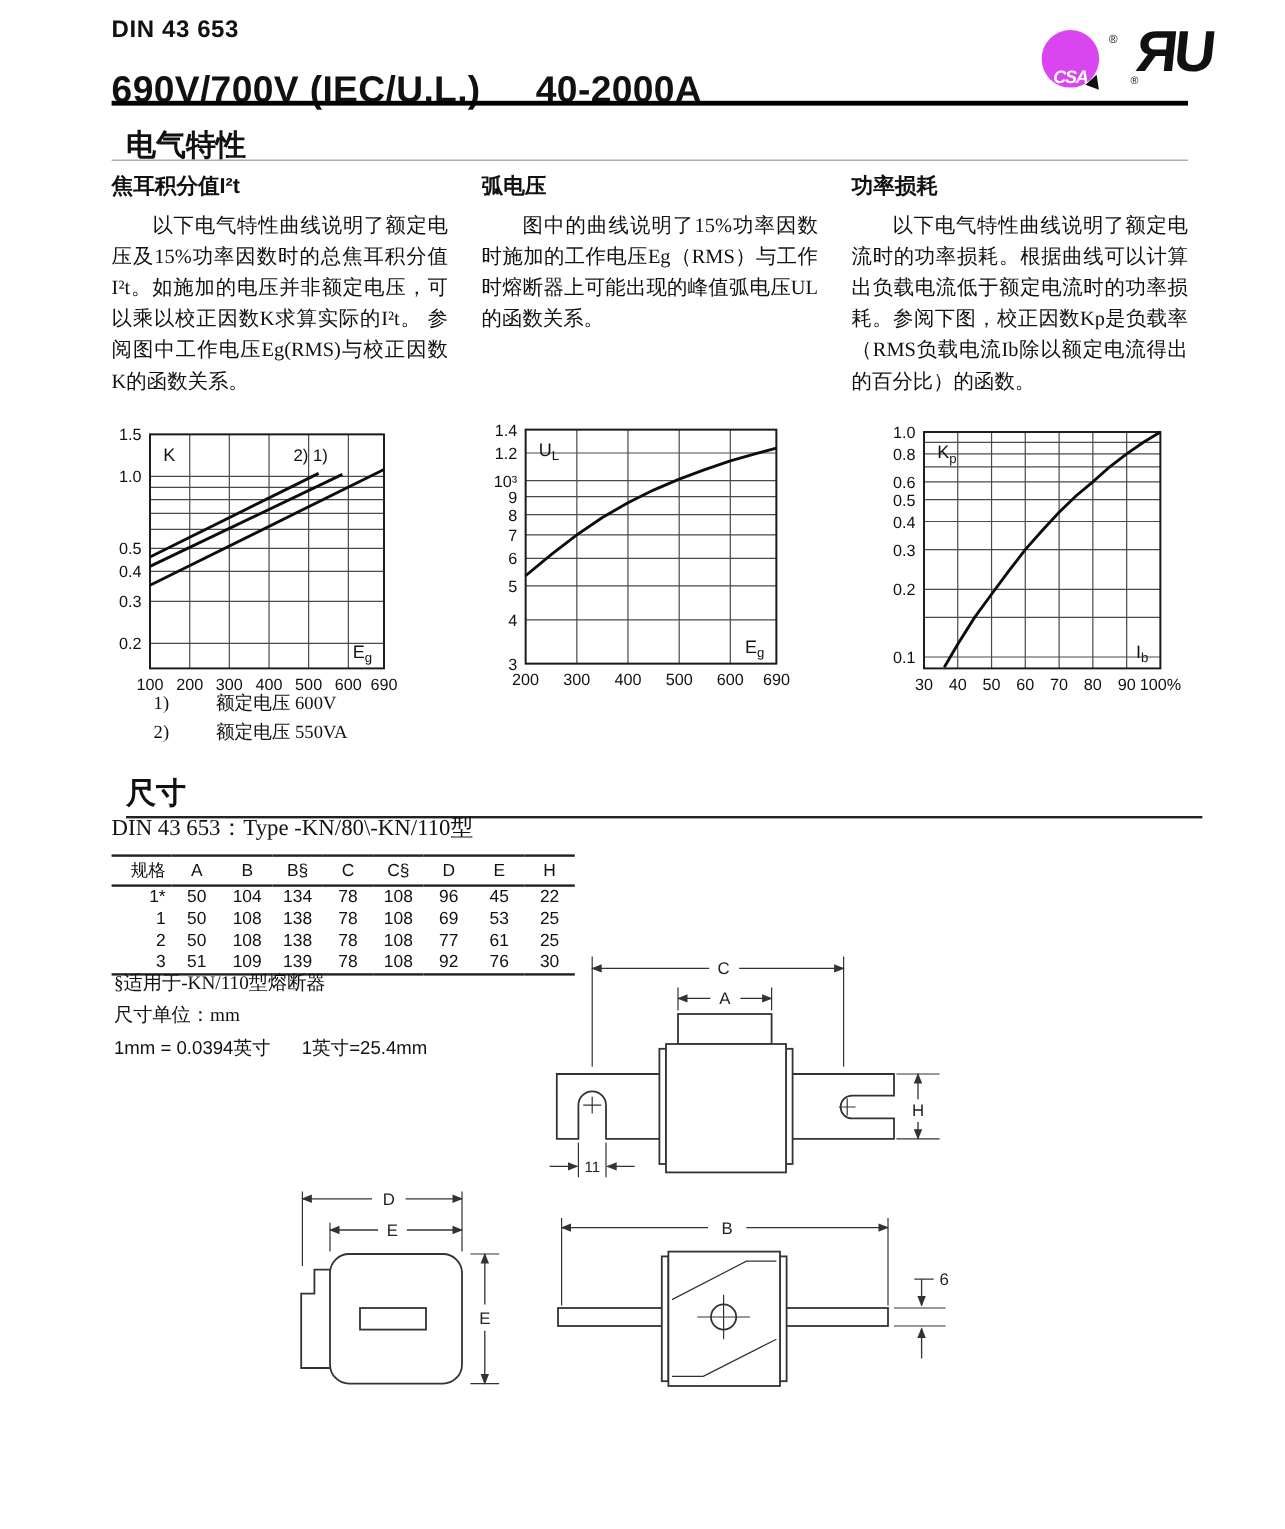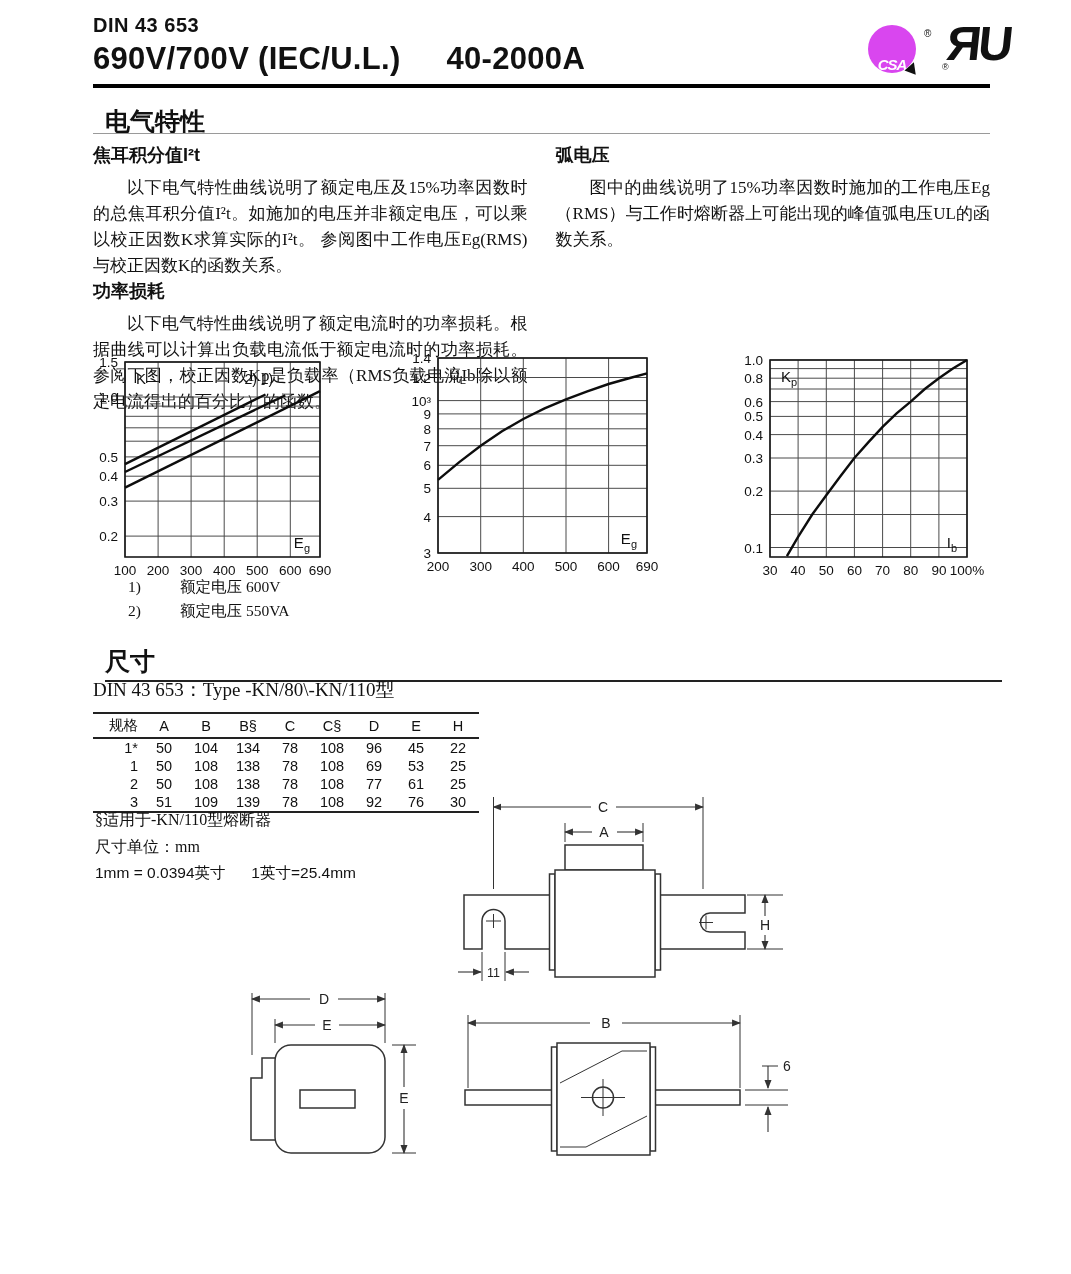--- a/index.html
+++ b/index.html
@@ -2,40 +2,40 @@
 <html><head>
 <meta charset="utf-8">
 <style>
   html,body{margin:0;padding:0;background:#fff;}
   .page{position:relative;width:1071px;height:1274px;background:#fff;
         font-family:"Liberation Sans","DejaVu Sans",sans-serif;color:#111;overflow:hidden;}
 
   
   .hdr{position:absolute;left:93px;top:14px;}
   .std{font-size:20px;font-weight:bold;letter-spacing:.5px;}
-  .titlerow{display:flex;gap:46px;font-size:31px;font-weight:bold;margin-top:4px;letter-spacing:.3px;}
+  .titlerow{display:flex;gap:46px;font-size:31px;font-weight:bold;margin-top:20px;letter-spacing:.3px;}
   .marks{position:absolute;left:845px;top:20px;width:180px;height:64px;}
   .csa{position:absolute;left:23px;top:5px;width:48px;height:48px;border-radius:50%;background:#d946ef;
        display:flex;align-items:flex-end;justify-content:center;}
   .csa span{color:#fff;font-weight:bold;font-style:italic;font-size:15px;letter-spacing:-1px;}
   .csa-tri{position:absolute;left:61px;top:42px;width:0;height:0;border-left:6px solid transparent;
            border-right:6px solid transparent;border-bottom:11px solid #111;transform:rotate(20deg);}
   .reg{position:absolute;font-size:10px;}
   .reg-csa{left:79px;top:8px;}
   .ul{position:absolute;left:102px;top:-4px;font-size:48px;font-weight:900;transform:skewX(-6deg);
       letter-spacing:-3px;}
   .reg-ul{left:97px;top:42px;font-size:9px;}
   .rule-thick{position:absolute;left:93px;top:84px;width:897px;height:4px;background:#000;}
 
   h2.sec{position:absolute;left:93px;margin:12px;font-size:25px;font-weight:bold;line-height:30px;}
   .sec-electrical{top:94px;}
   .rule-thin{position:absolute;left:93px;top:133px;width:897px;height:1px;background:#9a9a9a;}
 
   .cols{position:absolute;left:93px;top:143px;width:897px;display:grid;
-        grid-template-columns:1fr 1fr;column-gap:28px;}
+        grid-template-columns:1fr 1fr 1fr;column-gap:28px;}
   .cols h3{margin:0 0 8px;font-size:18px;}
   .cols p{margin:0;font:17px/1.53 "Liberation Serif","DejaVu Serif",serif;text-align:justify;text-indent:2em;}
 
   
   svg.chart{position:absolute;}
   .chart .grid{stroke:#4a4a4a;stroke-width:1;}
   .chart .frame{fill:none;stroke:#1a1a1a;stroke-width:1.6;}
   .chart .curve{fill:none;stroke:#0d0d0d;stroke-width:2.4;}
   .chart text{fill:#111;}
   .chart .tick{font-size:13.5px;text-anchor:middle;}

